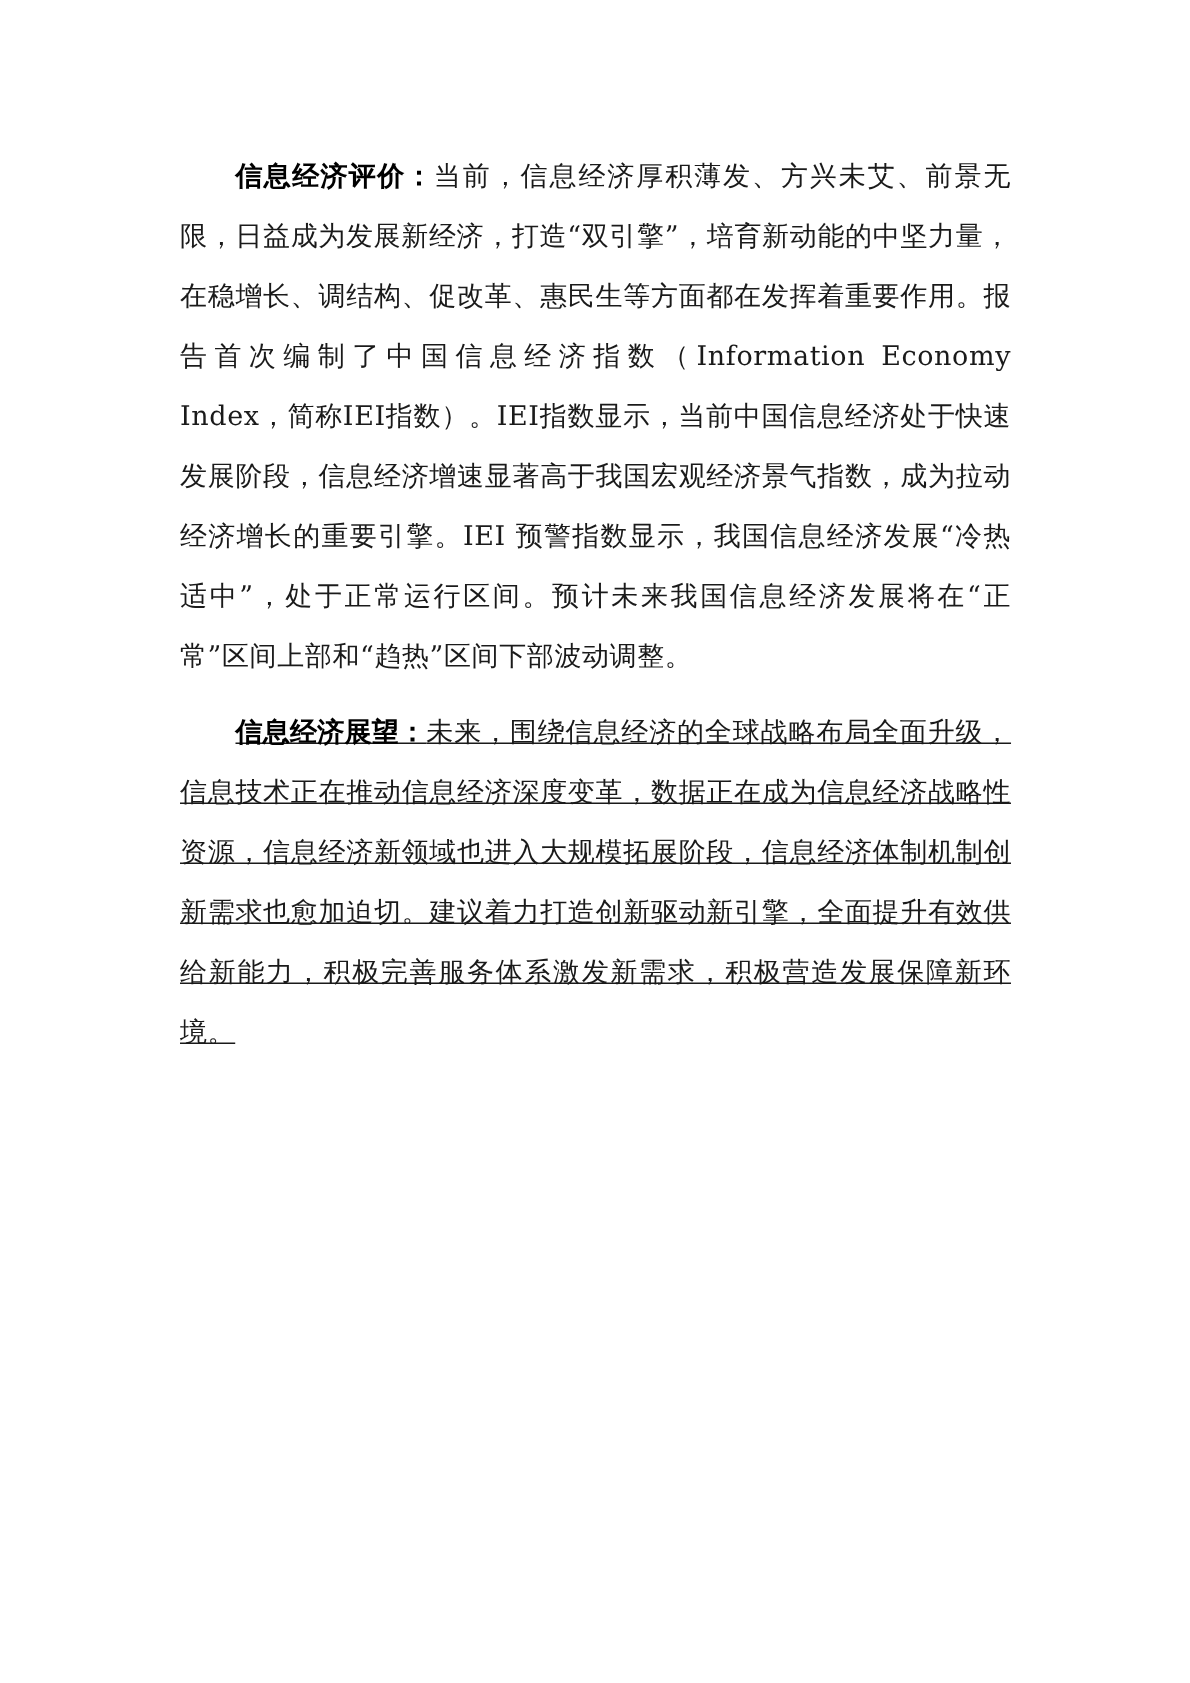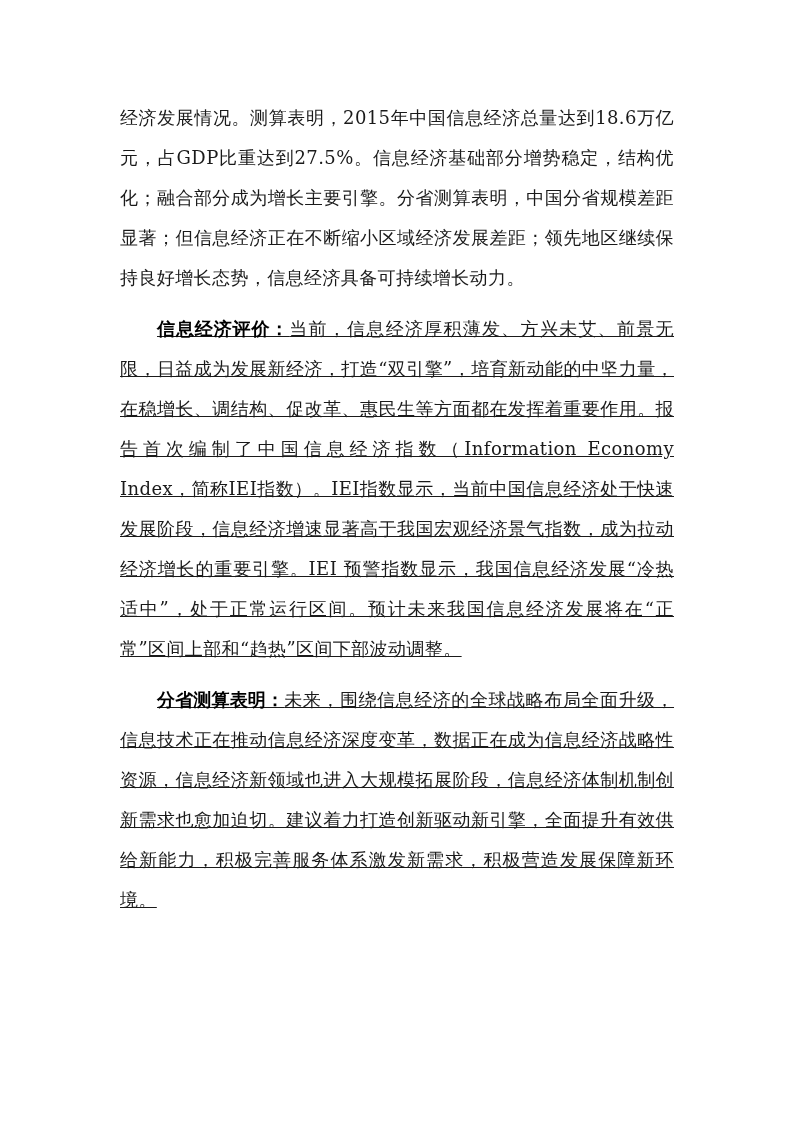--- a/index.html
+++ b/index.html
@@ -40,22 +40,19 @@
       font-family: "DejaVu Sans", "Liberation Sans", sans-serif;
       font-weight: bold;
       color: #000000;
       letter-spacing: 0;
     }
   </style>
 </head>
 <body>
 
 <div class="page">
-  <p class="para">
-    <span>经济发展情况。测算表明，2015年中国信息经济总量达到18.6万亿元，占GDP比重达到27.5%。信息经济基础部分增势稳定，结构优化；融合部分成为增长主要引擎。分省测算表明，中国分省规模差距显著；但信息经济正在不断缩小区域经济发展差距；领先地区继续保持良好增长态势，信息经济具备可持续增长动力。</span>
-  </p>
   <p class="para indent">
     <span class="lead">信息经济评价：</span><span>当前，信息经济厚积薄发、方兴未艾、前景无限，日益成为发展新经济，打造“双引擎”，培育新动能的中坚力量，在稳增长、调结构、促改革、惠民生等方面都在发挥着重要作用。报告首次编制了中国信息经济指数（Information Economy Index，简称IEI指数）。IEI指数显示，当前中国信息经济处于快速发展阶段，信息经济增速显著高于我国宏观经济景气指数，成为拉动经济增长的重要引擎。IEI 预警指数显示，我国信息经济发展“冷热适中”，处于正常运行区间。预计未来我国信息经济发展将在“正常”区间上部和“趋热”区间下部波动调整。</span>
   </p>
   <p class="para indent">
-    <span class="lead">分省测算表明：</span><span>未来，围绕信息经济的全球战略布局全面升级，信息技术正在推动信息经济深度变革，数据正在成为信息经济战略性资源，信息经济新领域也进入大规模拓展阶段，信息经济体制机制创新需求也愈加迫切。建议着力打造创新驱动新引擎，全面提升有效供给新能力，积极完善服务体系激发新需求，积极营造发展保障新环境。</span>
+    <span class="lead">信息经济展望：</span><span>未来，围绕信息经济的全球战略布局全面升级，信息技术正在推动信息经济深度变革，数据正在成为信息经济战略性资源，信息经济新领域也进入大规模拓展阶段，信息经济体制机制创新需求也愈加迫切。建议着力打造创新驱动新引擎，全面提升有效供给新能力，积极完善服务体系激发新需求，积极营造发展保障新环境。</span>
   </p>
 </div>
 
 </body></html>

